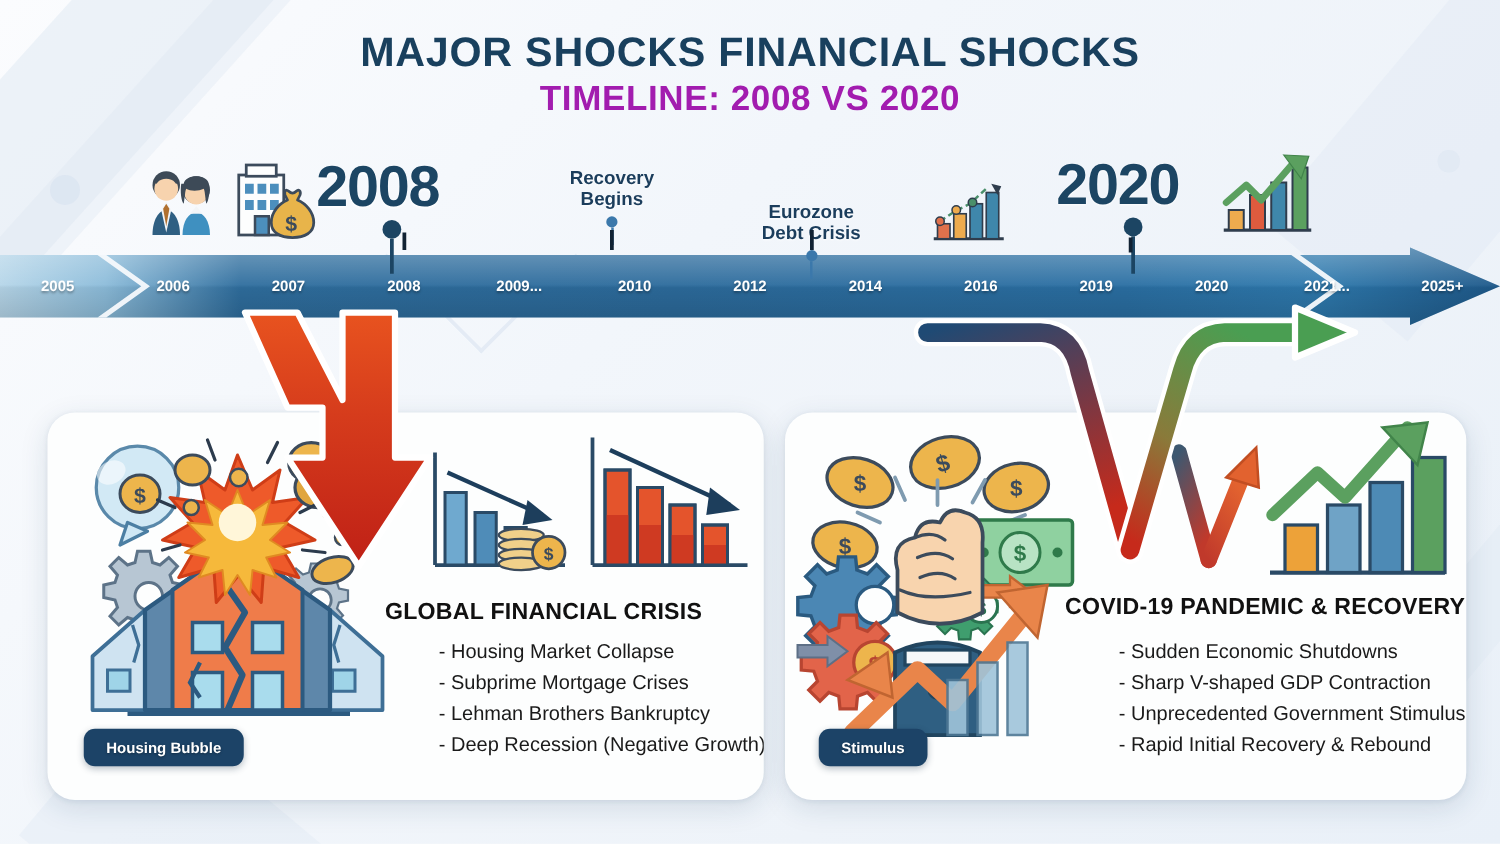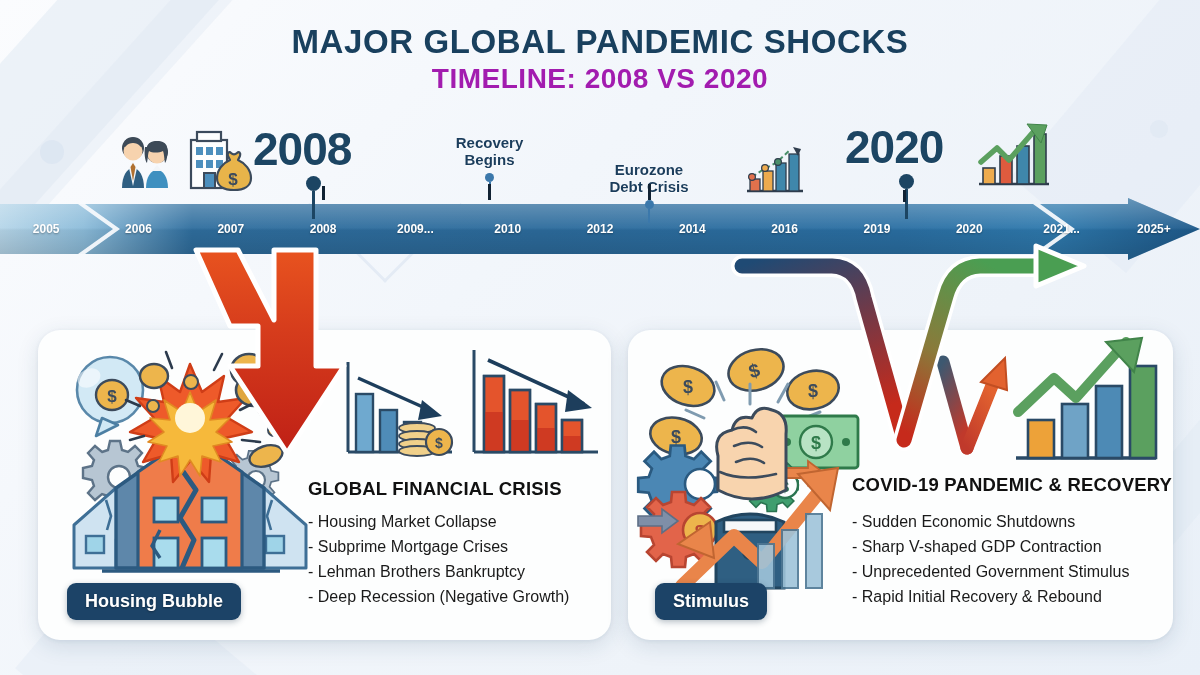--- a/index.html
+++ b/index.html
@@ -80,25 +80,25 @@
     box-shadow:0 6px 22px rgba(25,60,95,.13), 0 1px 4px rgba(25,60,95,.07);
     z-index:4; overflow:hidden;
   }
   .card-left { left:38px; top:330px; width:573px; height:310px; }
   .card-right { left:628px; top:330px; width:545px; height:310px; }
 
   .card-head {
     position:absolute; font-size:18.5px; font-weight:bold; color:#111; letter-spacing:.2px;
   }
   .bullets { position:absolute; font-size:16px; color:#1a1a1a; line-height:1.56; }
-  .bullets div { white-space:nowrap; }
+  .bullets div { white-space:nowrap;margin-left:43px; }
 
   .badge {
     position:absolute; background:#1c4367; color:#fff; font-weight:bold;
-    font-size:18px; padding:8px 18px; border-radius:9px;
+    font-size:12px; padding:8px 18px; border-radius:9px;
     box-shadow:0 2px 6px rgba(16,40,64,.3);
     text-shadow:0 1px 2px rgba(0,0,0,.35);
   }
 
   svg { display:block; overflow:visible; }
   .layer { position:absolute; z-index:8; pointer-events:none; }
 </style>
 </head>
 <body>
 
@@ -109,21 +109,21 @@
   <div class="band b2"></div>
   <div class="band b3"></div>
   <div class="band b4"></div>
   <div class="band b5"></div>
   <div class="chev" style="left:330px;top:150px;"></div>
   <div class="chev" style="left:1040px;top:505px;width:90px;height:90px;"></div>
   <div class="dot-deco" style="left:40px;top:140px;width:24px;height:24px;"></div>
   <div class="dot-deco" style="left:1150px;top:120px;width:18px;height:18px;opacity:.5;"></div>
 
   <div class="title-wrap">
-    <div class="title-l1">MAJOR GLOBAL PANDEMIC SHOCKS</div>
+    <div class="title-l1">MAJOR SHOCKS FINANCIAL SHOCKS</div>
     <div class="title-l2">TIMELINE: 2008 VS 2020</div>
   </div>
 
   <svg class="layer" style="left:112px;top:126px;" width="68" height="64" viewBox="0 0 68 64">
     <ellipse cx="21" cy="22" rx="11" ry="11" fill="#3d4a57"></ellipse>
     <path d="M10 62c0-12 5-20 11-20s11 8 11 20z" fill="#2f5f82"></path>
     <circle cx="21" cy="25" r="9.5" fill="#f7d3ae"></circle>
     <path d="M12 17c2-7 16-7 18 0 1 4-1 5-2 3-3-4-11-4-14 0-1 2-3 1-2-3z" fill="#3d4a57"></path>
     <path d="M21 35l-4 7 4 18 4-18z" fill="#f2f5f8"></path>
     <path d="M21 37l-2.5 4 2.5 14 2.5-14z" fill="#b0702f"></path>

